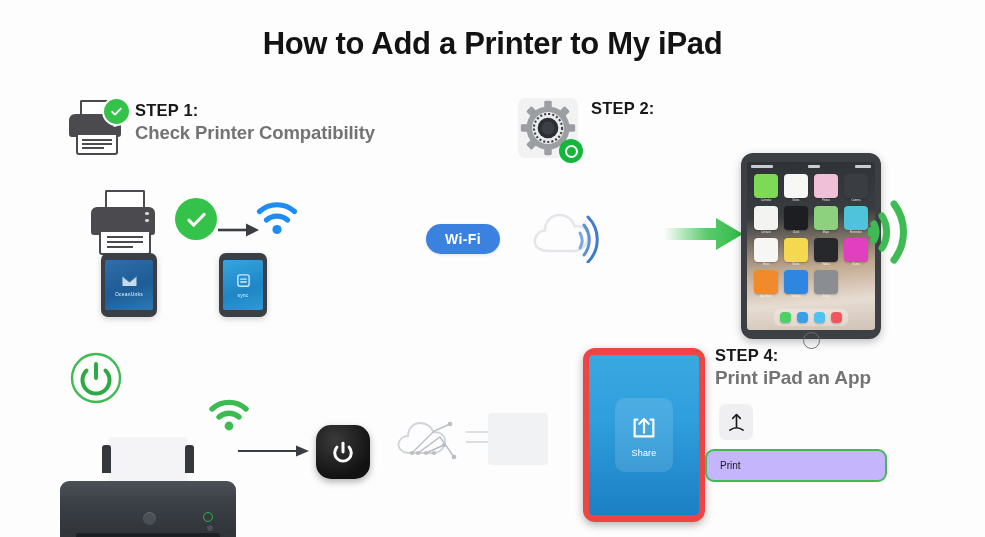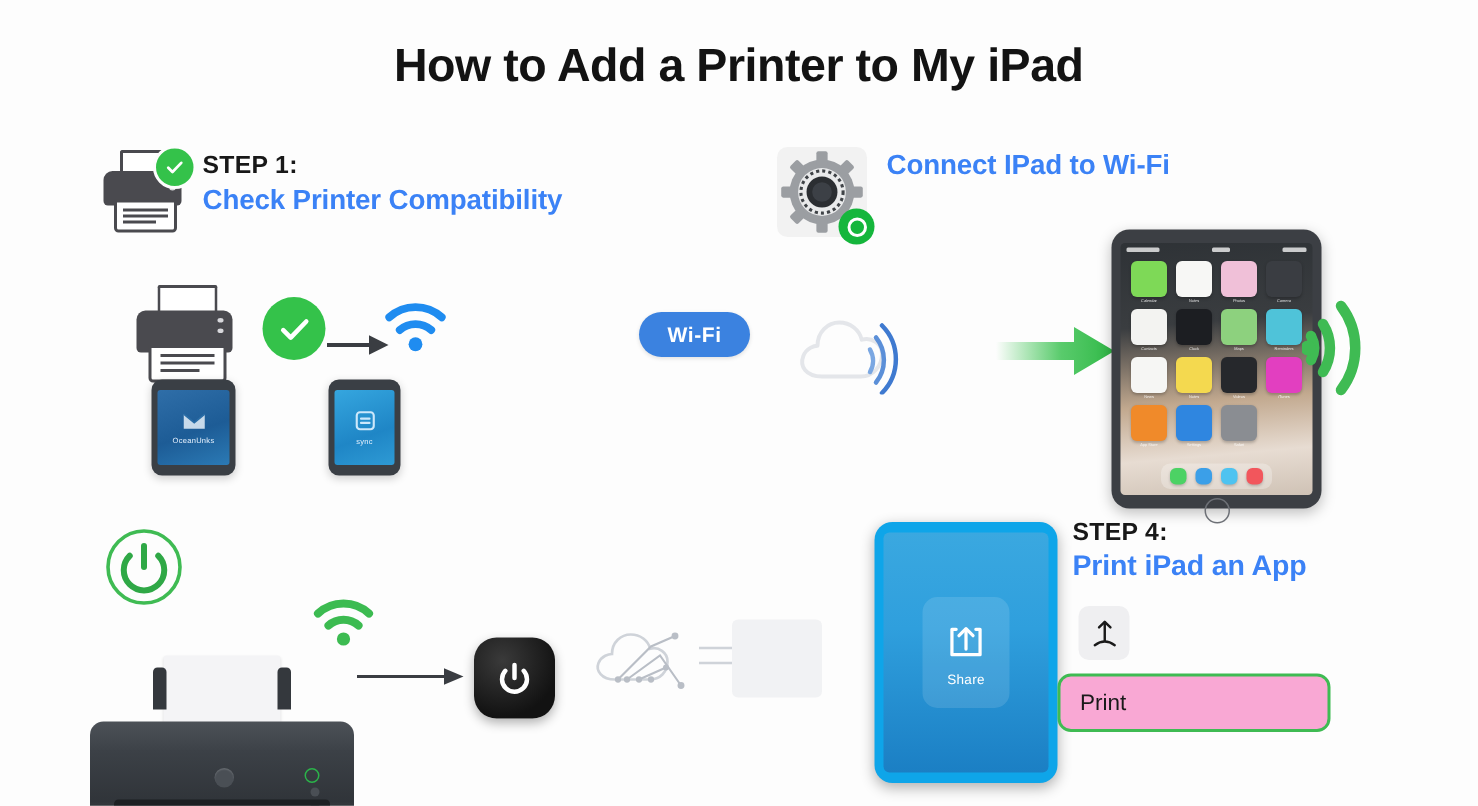--- a/index.html
+++ b/index.html
@@ -16,21 +16,21 @@
 
   
   #title{
     top:26px;left:0;width:985px;text-align:center;
     font-size:31px;font-weight:bold;letter-spacing:-0.3px;color:#131313;
   }
 
   
   .step-head{display:flex;gap:13px;}
   .step-text .kicker{font-size:16.5px;font-weight:600;color:#181818;letter-spacing:.2px;line-height:1.28;}
-  .step-text .headline{font-size:18.5px;font-weight:bold;color:#3b82f6;letter-spacing:-.1px;line-height:1.28;}
+  .step-text .headline{font-size:18.5px;font-weight:bold;color:#737373;letter-spacing:-.1px;line-height:1.28;}
 
   
   .printer-ico{position:relative;}
   .pi-paper-top{position:absolute;left:22%;top:0;width:56%;height:30%;background:#fff;border:2px solid #4a4a4f;border-bottom:none;border-radius:2px 2px 0 0;}
   .pi-body{position:absolute;left:2%;top:27%;width:96%;height:45%;background:#4a4a4f;border-radius:6px 6px 3px 3px;}
   .pi-dot{position:absolute;right:10%;top:36%;width:7%;height:5%;background:#d8d8dc;border-radius:50%;}
   .pi-dot2{position:absolute;right:10%;top:47%;width:7%;height:5%;background:#d8d8dc;border-radius:50%;}
   .pi-out{position:absolute;left:14%;top:64%;width:72%;height:34%;background:#fff;border:2px solid #4a4a4f;border-radius:0 0 3px 3px;}
   .pi-line{position:absolute;left:12%;height:2px;background:#4a4a4f;}
 
@@ -90,32 +90,32 @@
   .bp-knob{position:absolute;left:47%;top:45px;width:13px;height:13px;border-radius:50%;background:#4a4f55;box-shadow:inset 0 1px 1px rgba(255,255,255,.15);}
   .bp-led{position:absolute;right:13%;top:45px;width:8px;height:8px;border-radius:50%;border:1.6px solid #2bb34a;}
   .bp-b1{position:absolute;right:13%;top:58px;width:6px;height:6px;border-radius:50%;background:#4a4f55;}
   .bp-b2{position:absolute;right:13%;top:68px;width:6px;height:6px;border-radius:50%;background:#4a4f55;}
 
   
   #power-btn{width:54px;height:54px;border-radius:15px;background:radial-gradient(circle at 35% 28%,#3a3a3a,#121212 72%);
     display:flex;align-items:center;justify-content:center;box-shadow:0 3px 7px rgba(0,0,0,.3);}
 
   
-  #share-tablet{width:110px;height:160px;background:#0ea5e9;border-radius:12px;padding:7px 6px;box-shadow:0 3px 9px rgba(0,0,0,.3);}
+  #share-tablet{width:110px;height:160px;background:#ef4444;border-radius:12px;padding:7px 6px;box-shadow:0 3px 9px rgba(0,0,0,.3);}
   #share-tablet .scr{width:100%;height:100%;border-radius:4px;position:relative;overflow:hidden;
     background:linear-gradient(180deg,#3aa8e0 0%,#2f9fdd 40%,#1b7fc4 100%);
     display:flex;align-items:center;justify-content:center;}
   .share-tile{width:58px;height:74px;border-radius:10px;background:rgba(255,255,255,.12);
     display:flex;flex-direction:column;align-items:center;justify-content:center;gap:5px;}
   .share-lbl{font-size:9px;color:#fff;letter-spacing:.2px;}
 
   
   #print-field{
     width:180px;padding:9px 13px;border:2.4px solid #3fbb53;border-radius:9px;
-    background:#f9a8d4;font-size:15px;color:#1a1a1a;box-sizing:border-box;
+    background:#c4b5fd;font-size:10px;color:#1a1a1a;box-sizing:border-box;
   }
   .share-mini{width:34px;height:36px;border-radius:7px;background:#efeff1;display:flex;align-items:center;justify-content:center;}
 </style>
 </head>
 <body>
 
 <div class="canvas">
 
   <div class="abs" id="title">How to Add a Printer to My iPad</div>
 
@@ -165,21 +165,21 @@
           <circle r="15" fill="none" stroke="#3f4347" stroke-width="2.2" stroke-dasharray="2.2 2.2"></circle>
           <circle r="11" fill="#2b2e32"></circle>
           <circle r="7" fill="#3c4046"></circle>
         </g>
       </svg>
       <div class="gear-badge">
           <i></i>
         </div>
     </div>
     <div class="step-text">
-      <div class="headline">Connect IPad to Wi-Fi</div>
+      <div class="kicker">STEP 2:</div>
     </div>
   </div>
 
   <div class="abs printer-ico" style="left:90px;top:190px;width:66px;height:62px;">
     <div class="pi-paper-top"></div>
     <div class="pi-body"></div>
     <div class="pi-dot"></div>
       <div class="pi-dot2"></div>
     <div class="pi-out">
       <div class="pi-line" style="top:22%;width:76%;"></div>
@@ -224,21 +224,21 @@
   <div class="abs tabsm" style="left:219px;top:253px;">
     <div class="scr" style="width:40px;height:50px;background:linear-gradient(160deg,#35a6df,#1f86c6 60%,#2e9ad4);">
       <svg class="glyph" width="17" height="17" viewBox="0 0 24 24">
         <rect x="4" y="4" width="16" height="16" rx="3" fill="none" stroke="#dbf0ff" stroke-width="2"></rect>
         <path d="M8 10 h8 M8 14 h8" stroke="#dbf0ff" stroke-width="2" stroke-linecap="round"></path>
       </svg>
       <div class="caption">sync</div>
     </div>
   </div>
 
-  <div class="abs" id="wifi-pill" style="left:426px;top:208px;">Wi-Fi</div>
+  <div class="abs" id="wifi-pill" style="left:426px;top:224px;">Wi-Fi</div>
 
   <div class="abs" style="left:528px;top:205px;">
     <svg width="84" height="58" viewBox="0 0 84 58">
       <path d="M20 46 C9 46 5 39 7.5 32.5 C9.5 27 15 25.5 17 25.5 C17 16 24 10 31.5 10 C39 10 45 15 46.5 21.5 C53 19.5 60 24 60 31 C60 39 54 46 46 46 Z" fill="none" stroke="#e4e6ea" stroke-width="2.6" stroke-linejoin="round"></path>
       <g fill="none" stroke="#5b8fd8" stroke-width="3" stroke-linecap="round">
         <path d="M56 20 A24 24 0 0 1 56 50"></path>
         <path d="M60 12 A32 32 0 0 1 60 57" stroke="#3f7ad0"></path>
         <path d="M52 28 A15 15 0 0 1 52 43" stroke="#7aa7e2"></path>
       </g>
     </svg>

